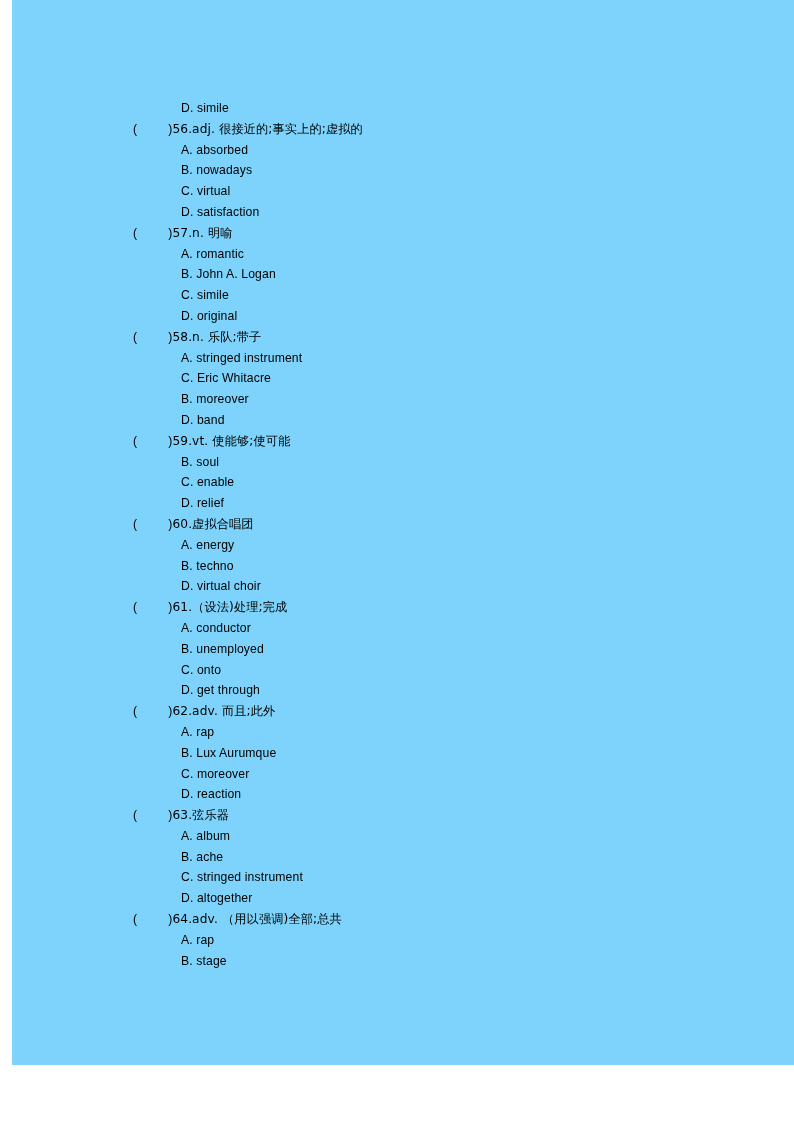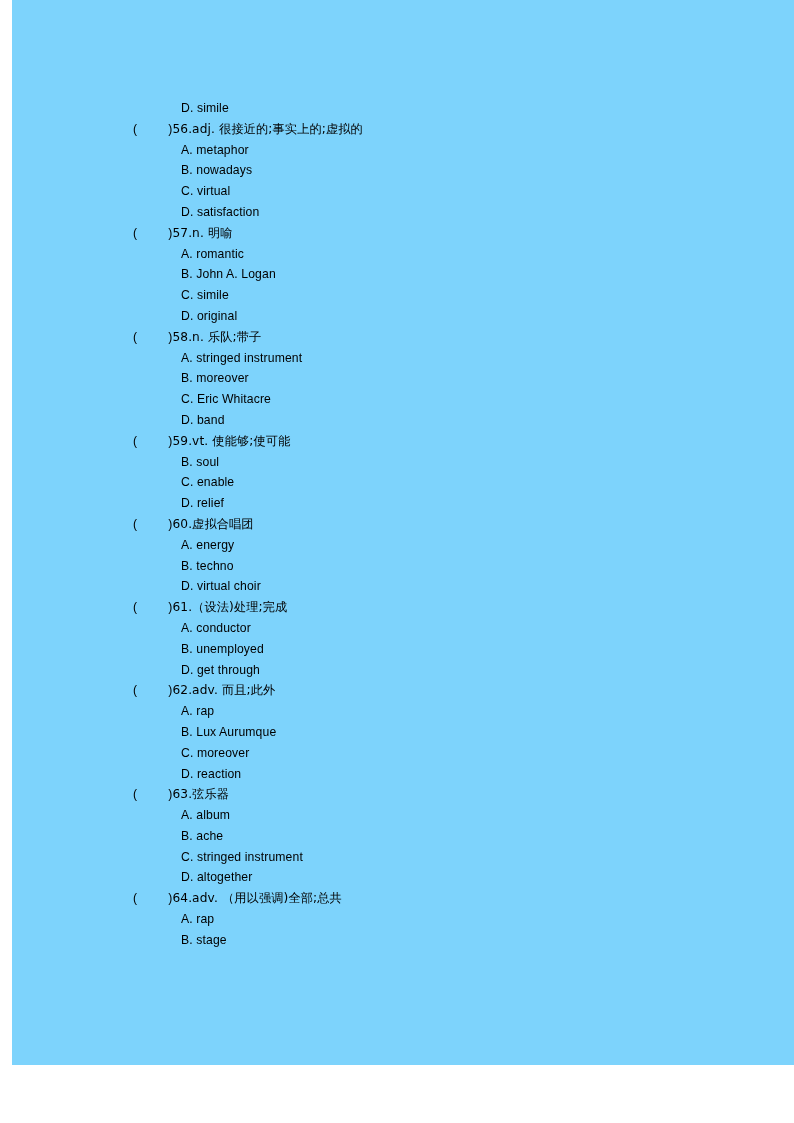--- a/index.html
+++ b/index.html
@@ -62,55 +62,56 @@
 </head>
 <body>
 
 <div class="page">
   <div class="content">
 
     <div class="line opt">D. simile</div>
     <div id="questions">
         <div class="question-block">
           <div class="line qline"><span class="paren-open">(</span><span class="paren-gap"></span><span>)</span><span class="qbody cn">56.adj. 很接近的;事实上的;虚拟的</span></div>
-          <div class="line opt">A. metaphor</div>
+          <div class="line opt">A. absorbed</div>
           <div class="line opt">B. nowadays</div>
           <div class="line opt">C. virtual</div>
           <div class="line opt">D. satisfaction</div>
         </div>
         <div class="question-block">
           <div class="line qline"><span class="paren-open">(</span><span class="paren-gap"></span><span>)</span><span class="qbody cn">57.n. 明喻</span></div>
           <div class="line opt">A. romantic</div>
           <div class="line opt">B. John A. Logan</div>
           <div class="line opt">C. simile</div>
           <div class="line opt">D. original</div>
         </div>
         <div class="question-block">
           <div class="line qline"><span class="paren-open">(</span><span class="paren-gap"></span><span>)</span><span class="qbody cn">58.n. 乐队;带子</span></div>
           <div class="line opt">A. stringed instrument</div>
+          <div class="line opt">C. Eric Whitacre</div>
           <div class="line opt">B. moreover</div>
-          <div class="line opt">C. Eric Whitacre</div>
           <div class="line opt">D. band</div>
         </div>
         <div class="question-block">
           <div class="line qline"><span class="paren-open">(</span><span class="paren-gap"></span><span>)</span><span class="qbody cn">59.vt. 使能够;使可能</span></div>
           <div class="line opt">B. soul</div>
           <div class="line opt">C. enable</div>
           <div class="line opt">D. relief</div>
         </div>
         <div class="question-block">
           <div class="line qline"><span class="paren-open">(</span><span class="paren-gap"></span><span>)</span><span class="qbody cn">60.虚拟合唱团</span></div>
           <div class="line opt">A. energy</div>
           <div class="line opt">B. techno</div>
           <div class="line opt">D. virtual choir</div>
         </div>
         <div class="question-block">
           <div class="line qline"><span class="paren-open">(</span><span class="paren-gap"></span><span>)</span><span class="qbody cn">61.（设法)处理;完成</span></div>
           <div class="line opt">A. conductor</div>
           <div class="line opt">B. unemployed</div>
+          <div class="line opt">C. onto</div>
           <div class="line opt">D. get through</div>
         </div>
         <div class="question-block">
           <div class="line qline"><span class="paren-open">(</span><span class="paren-gap"></span><span>)</span><span class="qbody cn">62.adv. 而且;此外</span></div>
           <div class="line opt">A. rap</div>
           <div class="line opt">B. Lux Aurumque</div>
           <div class="line opt">C. moreover</div>
           <div class="line opt">D. reaction</div>
         </div>
         <div class="question-block">

